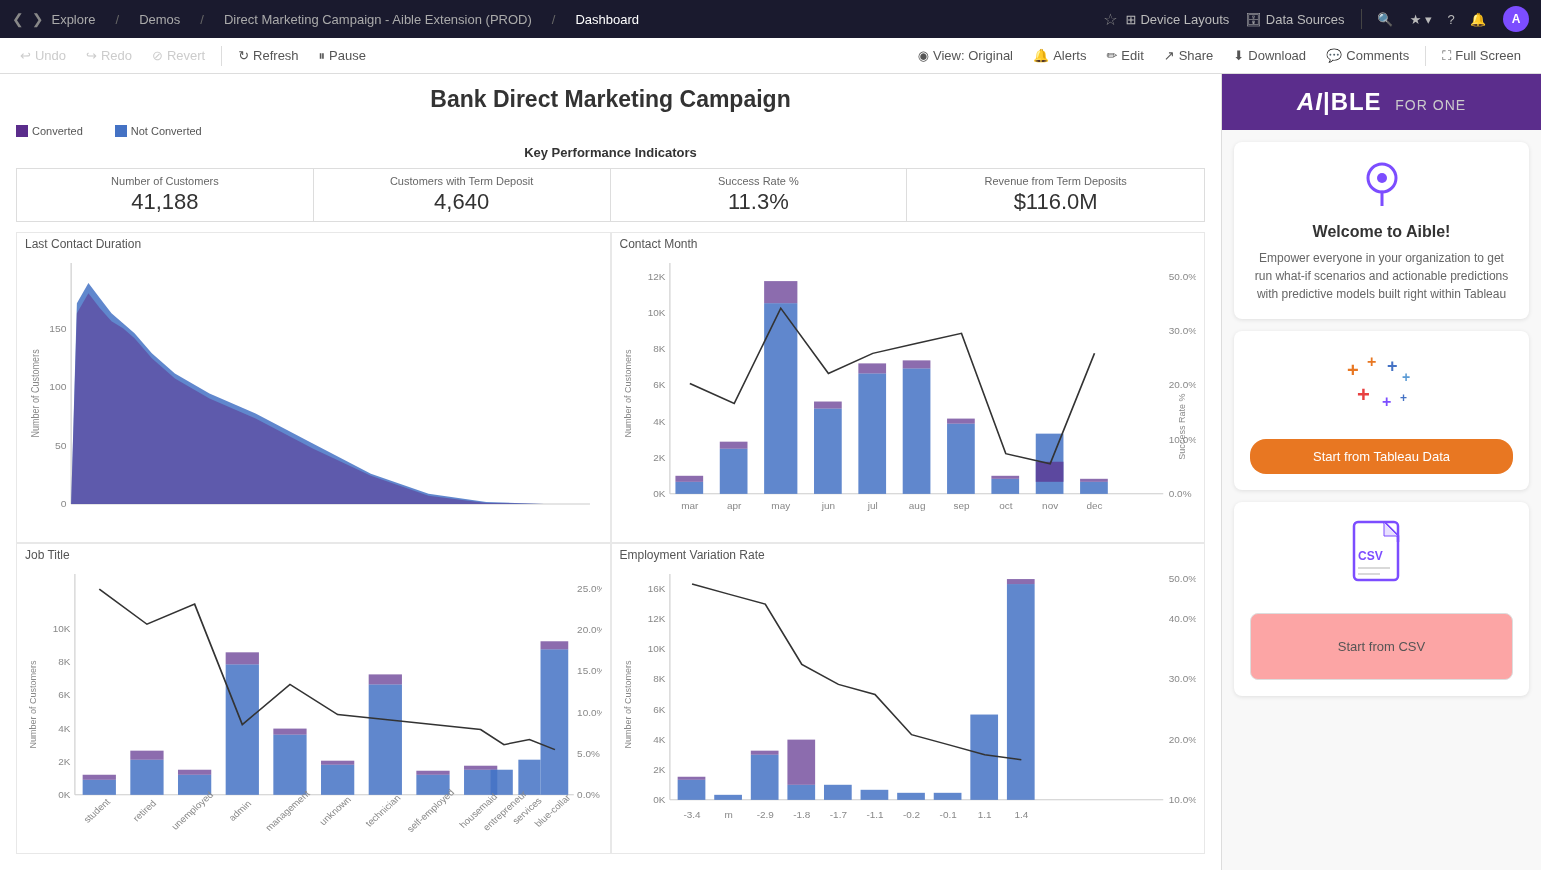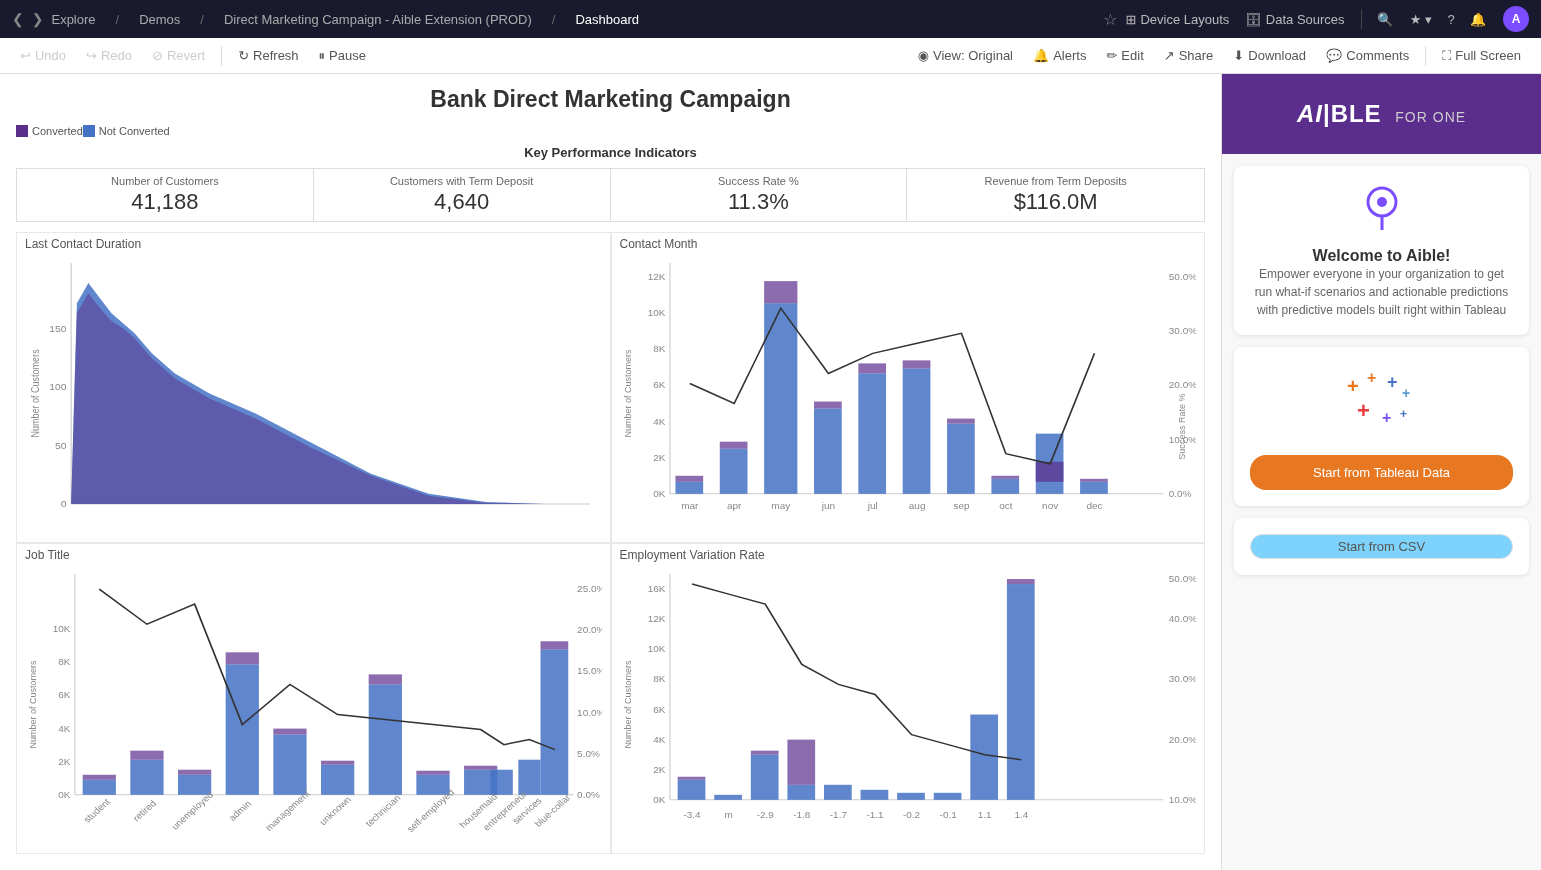--- a/index.html
+++ b/index.html
@@ -63,21 +63,21 @@
 
     .dashboard-title {
       text-align: center;
       font-size: 23px;
       font-weight: bold;
       color: #333;
       margin-bottom: 12px;
     }
 
     .legend {
-      display: flex; gap: 0; margin-bottom: 8px;
+      display: flex; gap: 32px; margin-bottom: 8px;
     }
     .legend-item { display: flex; align-items: center; gap: 4px; font-size: 11px; color: #555; }
     .legend-color { width: 12px; height: 12px; }
 
     .kpi-subtitle {
       text-align: center;
       font-size: 13px;
       font-weight: 600;
       color: #333;
       margin-bottom: 8px;
@@ -127,21 +127,21 @@
     .right-sidebar {
       width: 320px;
       background: #f8f8f8;
       border-left: 1px solid #ddd;
       padding: 0;
       overflow-y: auto;
     }
 
     .sidebar-header {
       background: #5b2d8c;
-      height: 80px;
+      height: 56px;
       display: flex;
       align-items: center;
       justify-content: center;
     }
 
     .aible-logo {
       color: #fff;
       font-size: 24px;
       font-weight: bold;
       letter-spacing: 1px;
@@ -153,21 +153,21 @@
       margin: 12px;
       border-radius: 8px;
       padding: 16px;
       box-shadow: 0 1px 4px rgba(0,0,0,0.1);
     }
 
     .welcome-card {
       text-align: center;
     }
     .welcome-icon { font-size: 36px; color: #7c4dff; margin-bottom: 8px; }
-    .welcome-title { font-size: 16px; font-weight: bold; color: #333; }
+    .welcome-title { font-size: 16px; font-weight: bold; color: #333; margin-bottom: 8px; }
     .welcome-text { font-size: 12px; color: #666; line-height: 1.5; }
 
     .tableau-card {
       text-align: center;
     }
     .plus-icons { display: flex; justify-content: center; align-items: center; margin-bottom: 12px; }
     .start-tableau-btn {
       background: #e87722;
       color: #fff;
       border: none;
@@ -176,25 +176,25 @@
       font-size: 13px;
       cursor: pointer;
       width: 100%;
     }
 
     .csv-card {
       text-align: center;
     }
     .csv-icon { font-size: 48px; margin-bottom: 12px; }
     .start-csv-btn {
-      background: #7dd3fc;
+      background: #fca5a5;
       color: #555;
       border: 1px solid #ddd;
-      padding: 4px 20px;
-      border-radius: 15px;
+      padding: 25px 20px;
+      border-radius: 8px;
       font-size: 13px;
       cursor: pointer;
       width: 100%;
     }
 
     
     .axis-label { font-size: 9px; fill: #888; }
   </style>
 </head>
 <body>
@@ -588,17 +588,31 @@
 
           <text x="50" y="60" font-size="16" fill="#7c4dff" font-weight="bold">+</text>
 
           <text x="68" y="55" font-size="12" fill="#4472c4" font-weight="bold">+</text>
         </svg>
       </div>
       <button class="start-tableau-btn">Start from Tableau Data</button>
     </div>
 
     <div class="sidebar-card csv-card">
+      <div class="csv-icon">
+        <svg width="64" height="72" viewBox="0 0 64 72">
+
+          <rect x="4" y="4" width="44" height="58" rx="4" ry="4" fill="none" stroke="#7c4dff" stroke-width="2.5"></rect>
+
+          <polyline points="34,4 48,18 48,24" fill="none" stroke="#7c4dff" stroke-width="2.5"></polyline>
+          <polygon points="34,4 34,18 48,18" fill="#e8e0ff" stroke="#7c4dff" stroke-width="1"></polygon>
+
+          <text x="8" y="42" font-size="12" font-weight="bold" fill="#7c4dff">CSV</text>
+
+          <line x1="8" y1="50" x2="40" y2="50" stroke="#ccc" stroke-width="1.5"></line>
+          <line x1="8" y1="56" x2="30" y2="56" stroke="#ccc" stroke-width="1.5"></line>
+        </svg>
+      </div>
       <button class="start-csv-btn">Start from CSV</button>
     </div>
 
   </div>
 </div>
 
 </body></html>

